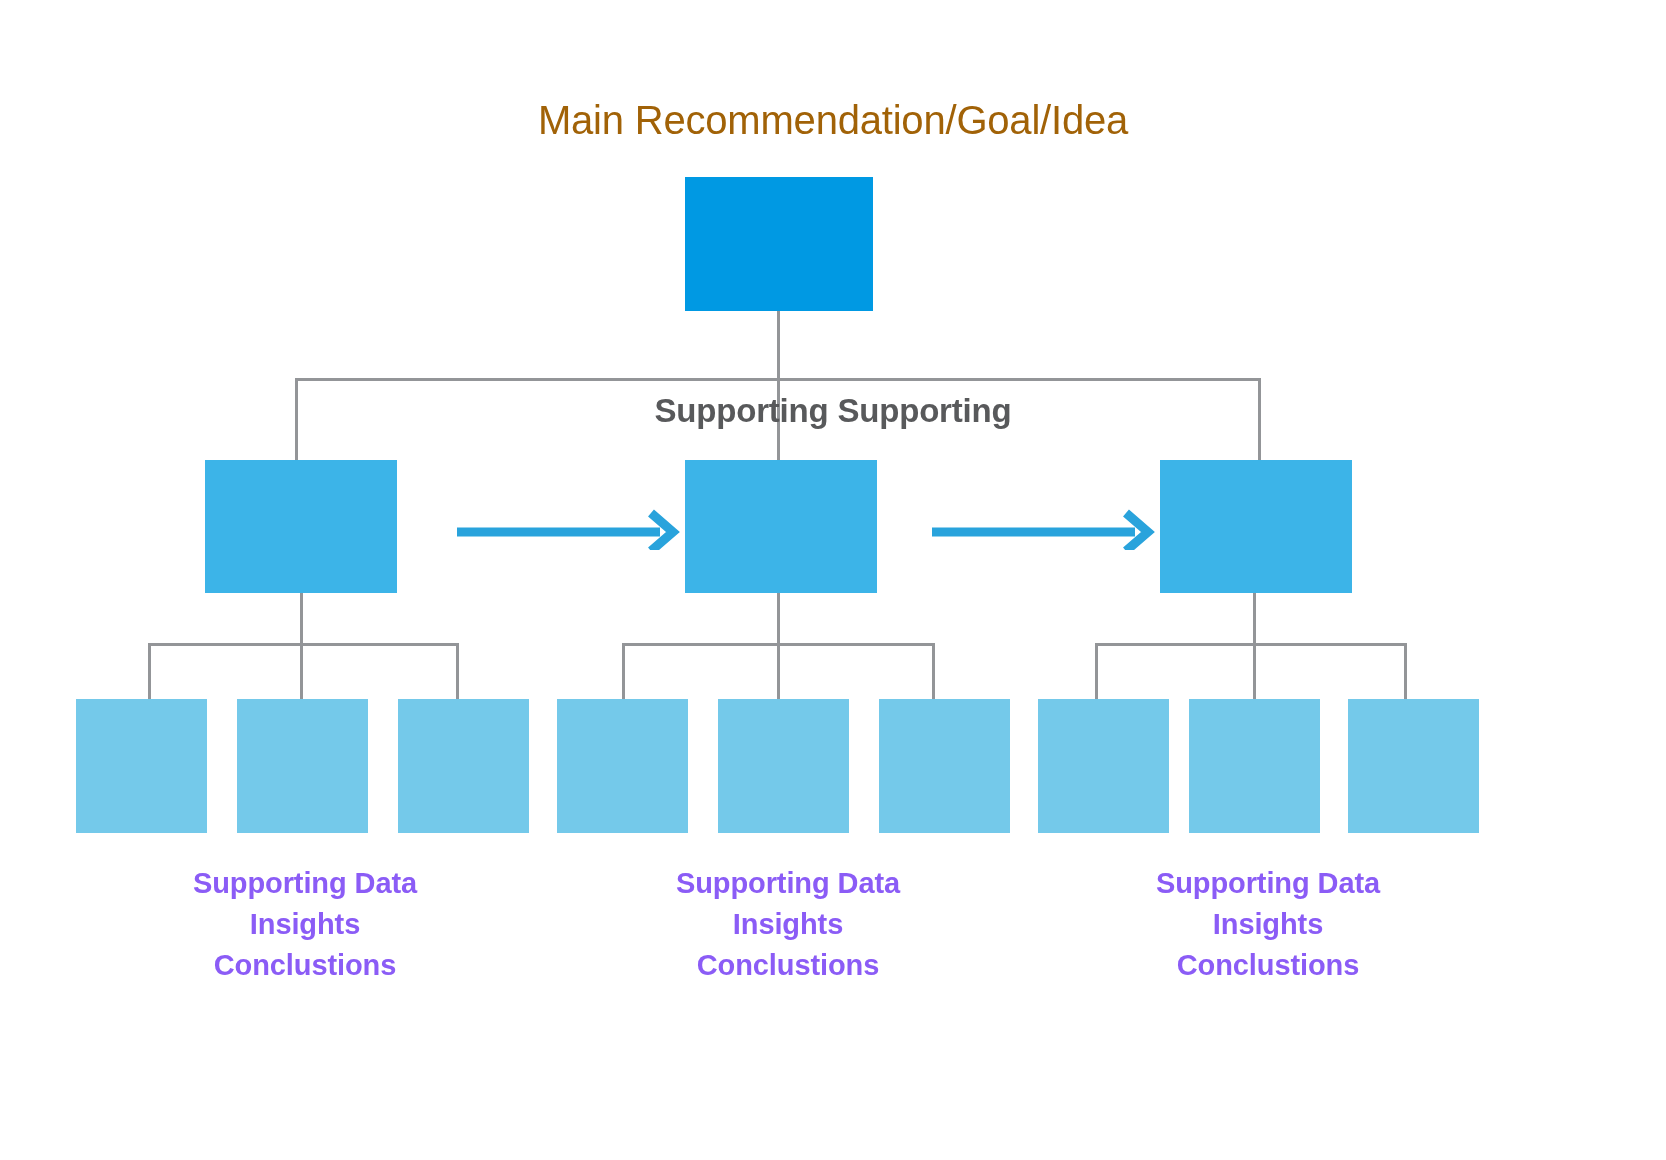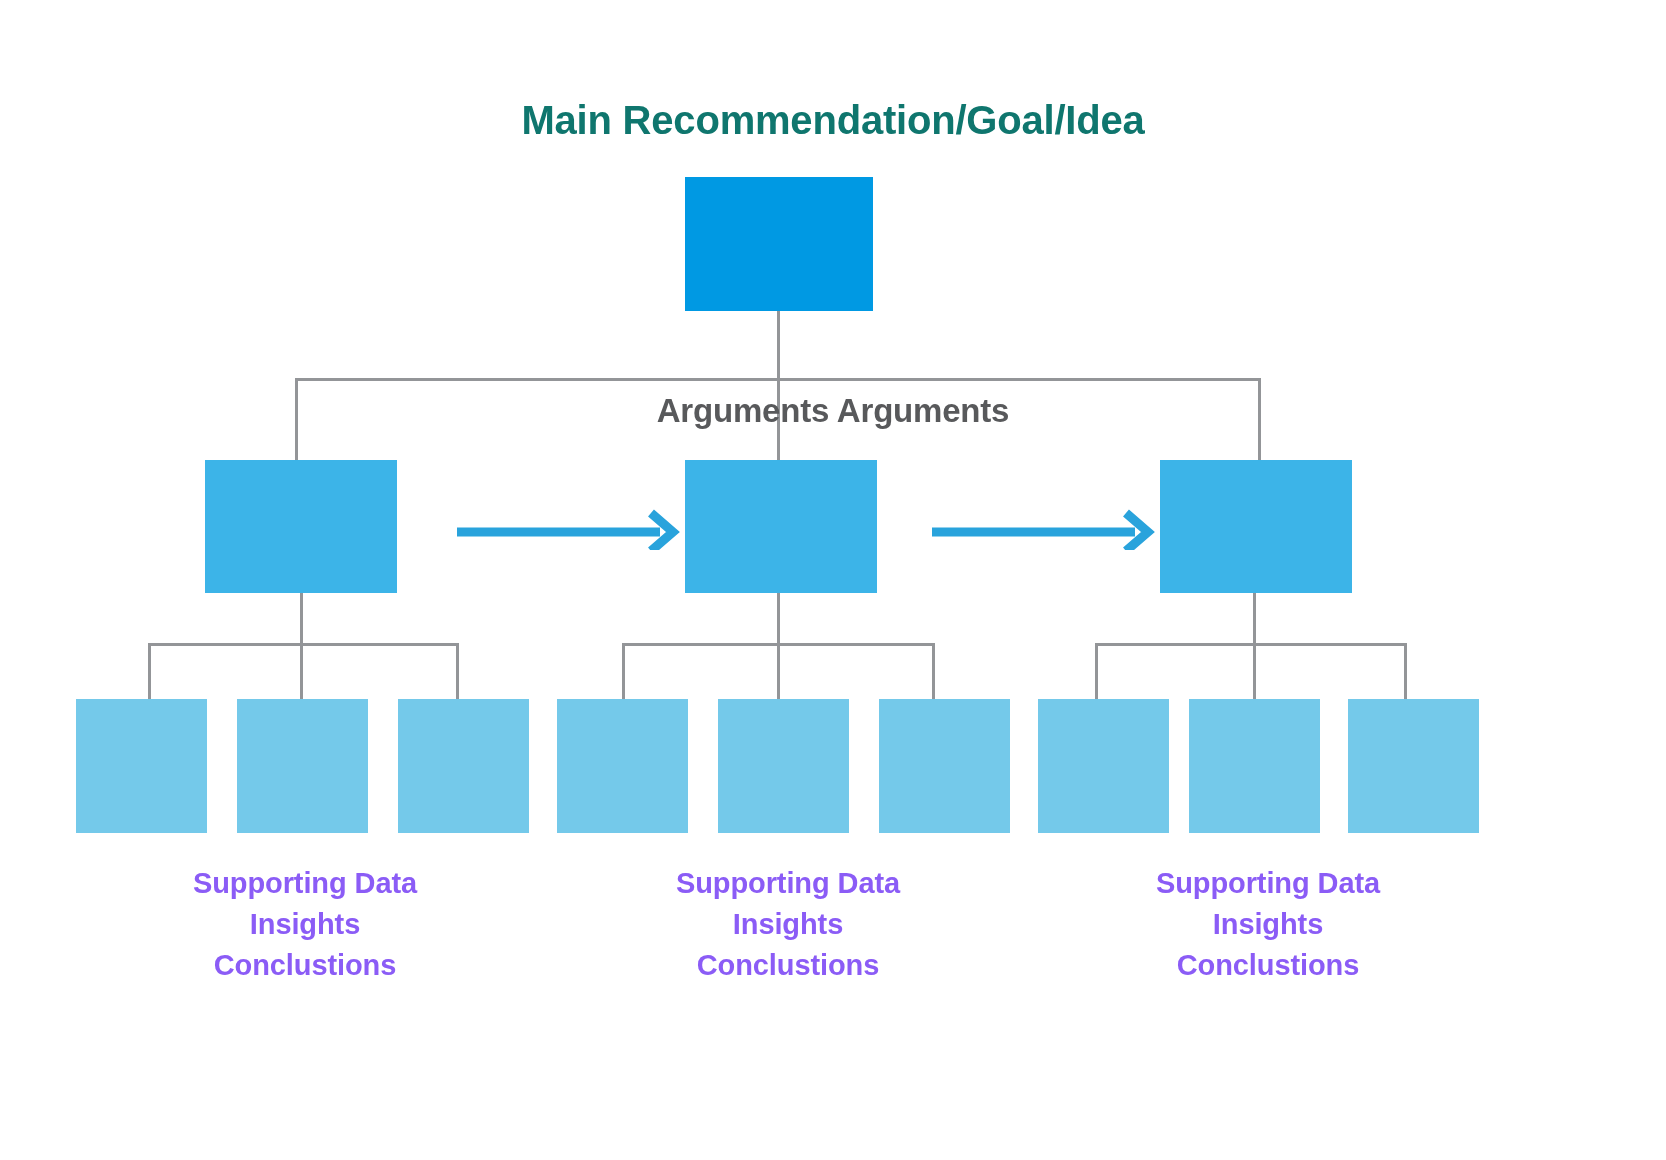--- a/index.html
+++ b/index.html
@@ -21,22 +21,22 @@
   }
 
   
   .main-title {
     position: absolute;
     left: 0;
     right: 0;
     top: 98px;
     text-align: center;
     font-size: 40px;
-    font-weight: bold;
-    color: #0f766e;
+    font-weight: normal;
+    color: #a16207;
     letter-spacing: -0.2px;
     white-space: nowrap;
   }
   .mid-label {
     position: absolute;
     left: 0;
     right: 0;
     top: 392px;
     text-align: center;
     font-size: 33px;
@@ -180,21 +180,21 @@
   <div class="ln ln-v g3-v-stem"></div>
   <div class="ln ln-h g3-h"></div>
   <div class="ln ln-v g3-v-l"></div>
   <div class="ln ln-v g3-v-c"></div>
   <div class="ln ln-v g3-v-r"></div>
 
   <div class="node node-top">
     <span></span>
   </div>
 
-  <div class="mid-label">Arguments Arguments</div>
+  <div class="mid-label">Supporting Supporting</div>
 
   <div class="node node-mid m0">
     <span></span>
   </div>
   <div class="node node-mid m1">
     <span></span>
   </div>
   <div class="node node-mid m2">
     <span></span>
   </div>

